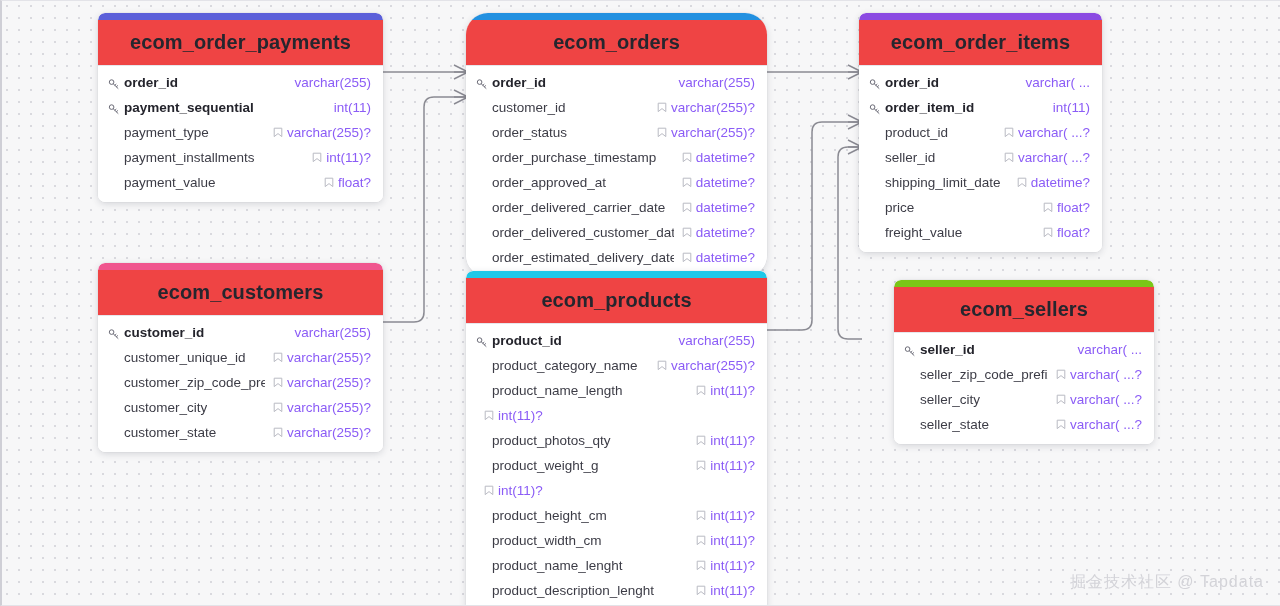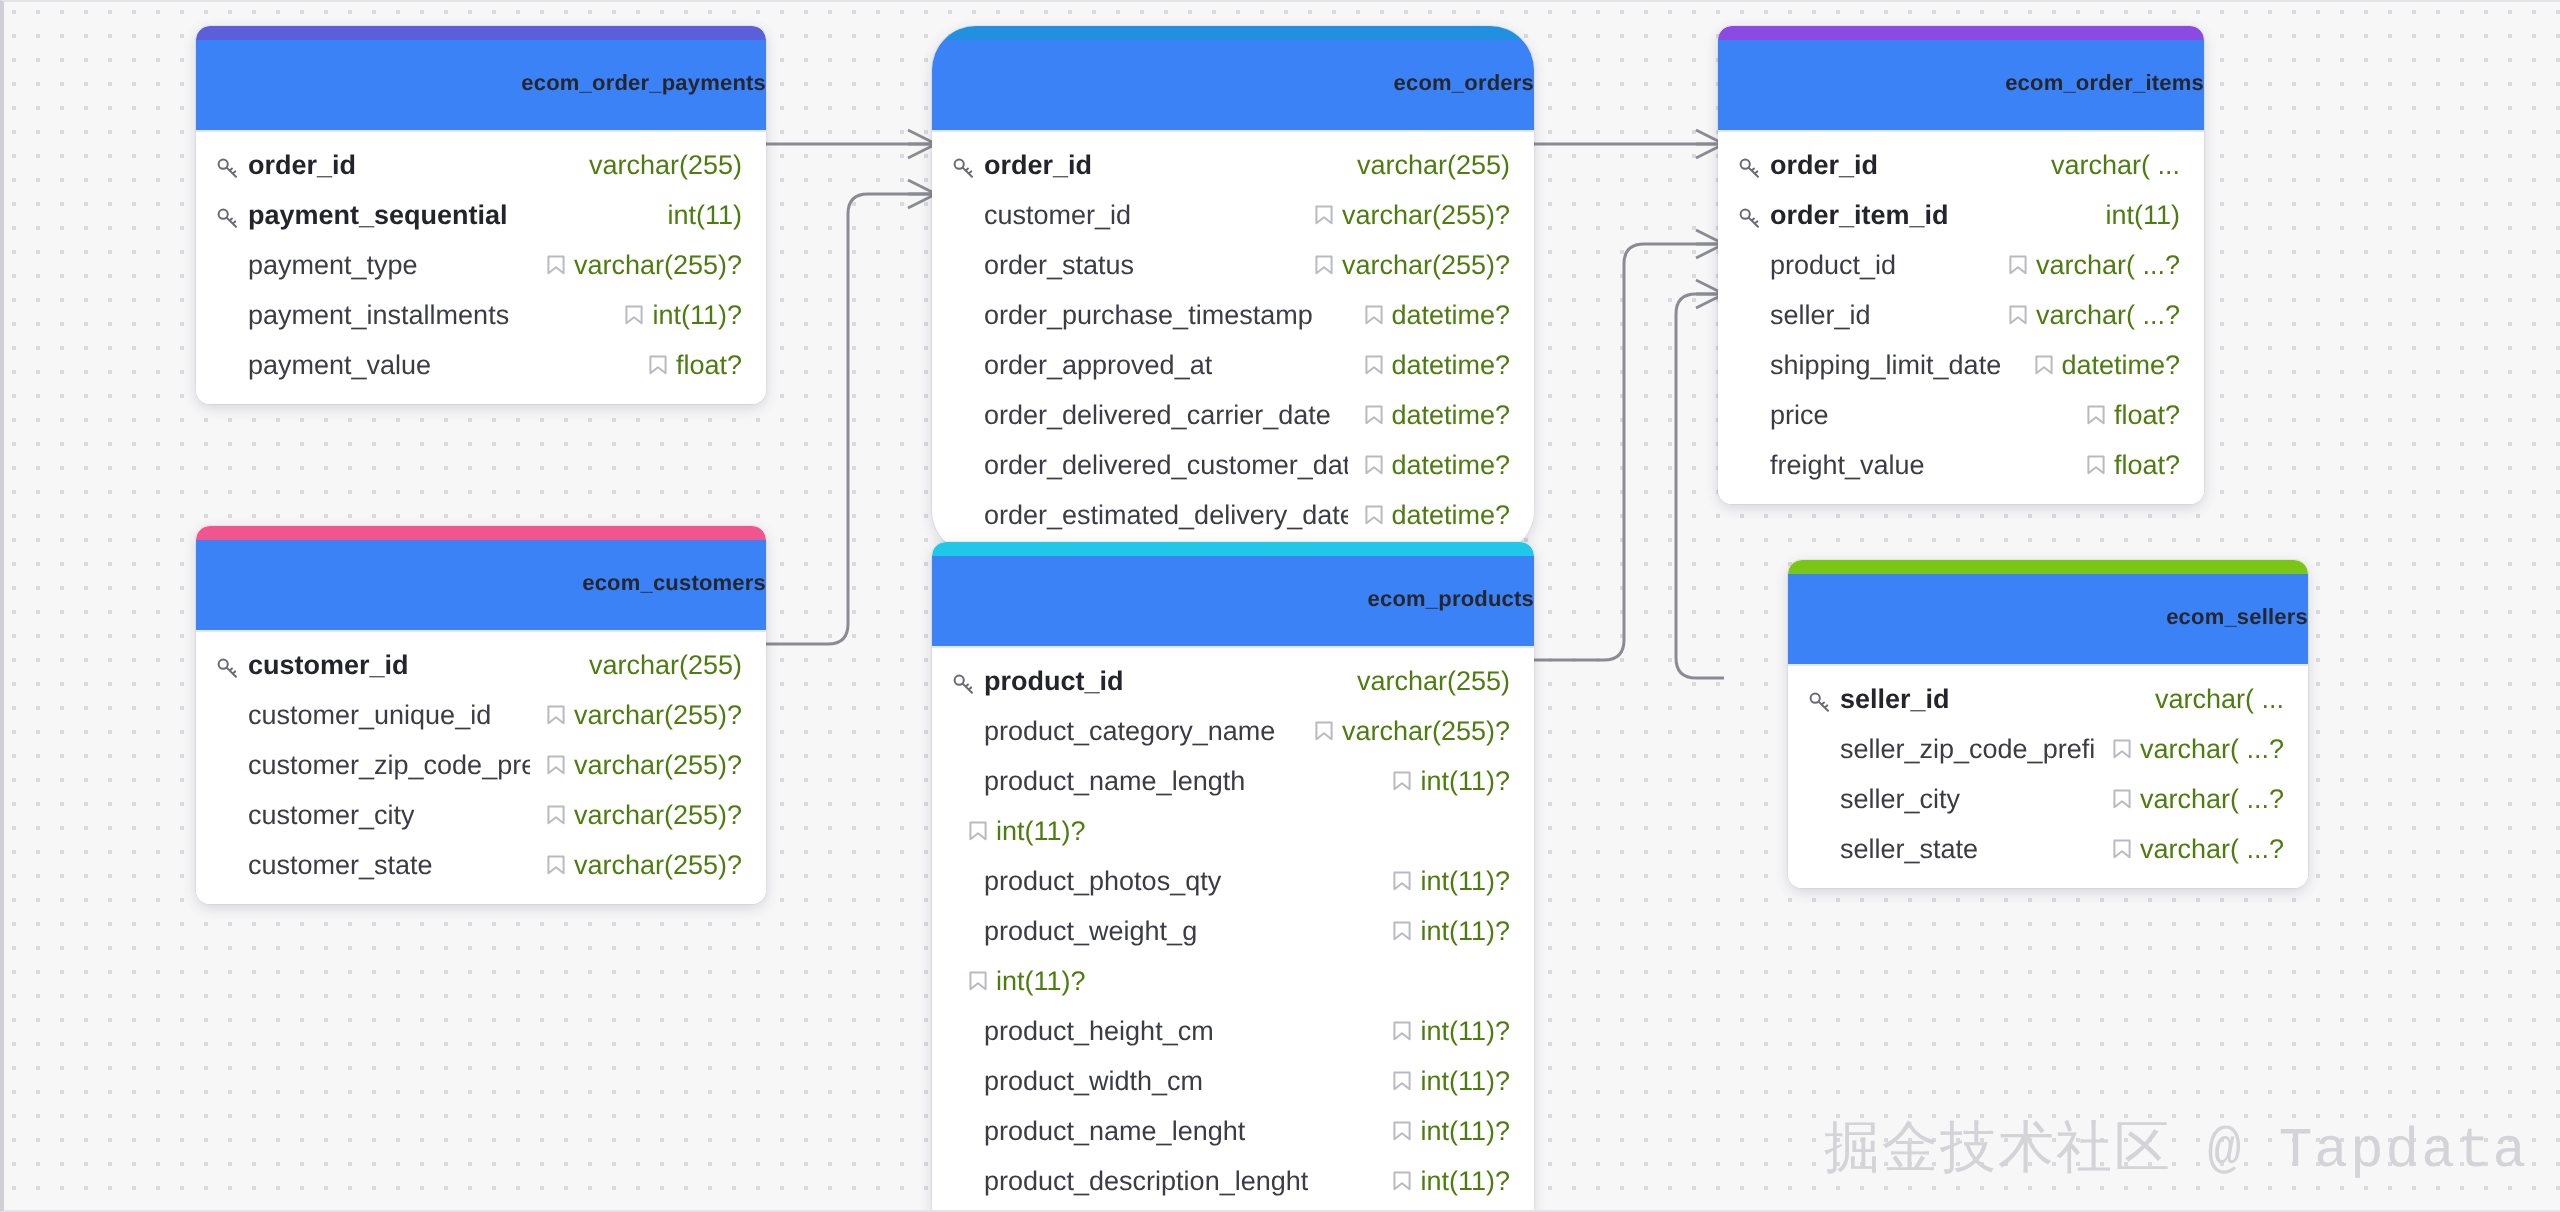--- a/index.html
+++ b/index.html
@@ -57,25 +57,25 @@
     box-sizing: border-box;
   }
   .accent-bar {
     height: 7px;
     width: 100%;
     border-radius: 7px 7px 0 0;
   }
   .table-title {
     height: 45px;
     line-height: 45px;
-    text-align: right;
-    font-size: 11px;
+    text-align: center;
+    font-size: 20px;
     font-weight: bold;
     color: #26262e;
-    background: #3b82f6;
+    background: #ef4444;
     border-bottom: 1px solid #e6e7ec;
     letter-spacing: 0.1px;
     white-space: nowrap;
     overflow: hidden;
   }
   .rows {
     padding: 4px 0 7px 0;
     background: #ffffff;
   }
   .row {
@@ -105,42 +105,42 @@
   .row.pk .fname {
     font-weight: bold;
     color: #24242c;
   }
   .col-type {
     flex: 0 0 auto;
     display: flex;
     align-items: center;
     gap: 4px;
     font-size: 13.5px;
-    color: #4d7c0f;
+    color: #8b5cf6;
     padding-left: 8px;
     white-space: nowrap;
   }
   .key-icon { flex: 0 0 auto; width: 12px; height: 12px; display: block; }
   .null-icon { flex: 0 0 auto; width: 10px; height: 11px; display: block; }
   .spacer-key { flex: 0 0 auto; width: 12px; height: 12px; }
 
   
   .clip { max-width: 100%; }
 
   
   #watermark {
     position: absolute;
     right: 16px;
     bottom: 12px;
     z-index: 2;
-    font-size: 28px;
+    font-size: 16px;
     color: #d3d3d8;
     letter-spacing: 1px;
     white-space: nowrap;
-    font-family: Liberation Mono, monospace;
+    font-family: Liberation Sans, sans-serif;
     pointer-events: none;
   }
 </style>
 </head>
 <body>
 
 <div id="canvas">
 
   <svg id="links" viewBox="0 0 1280 606" width="1280" height="606">
 

